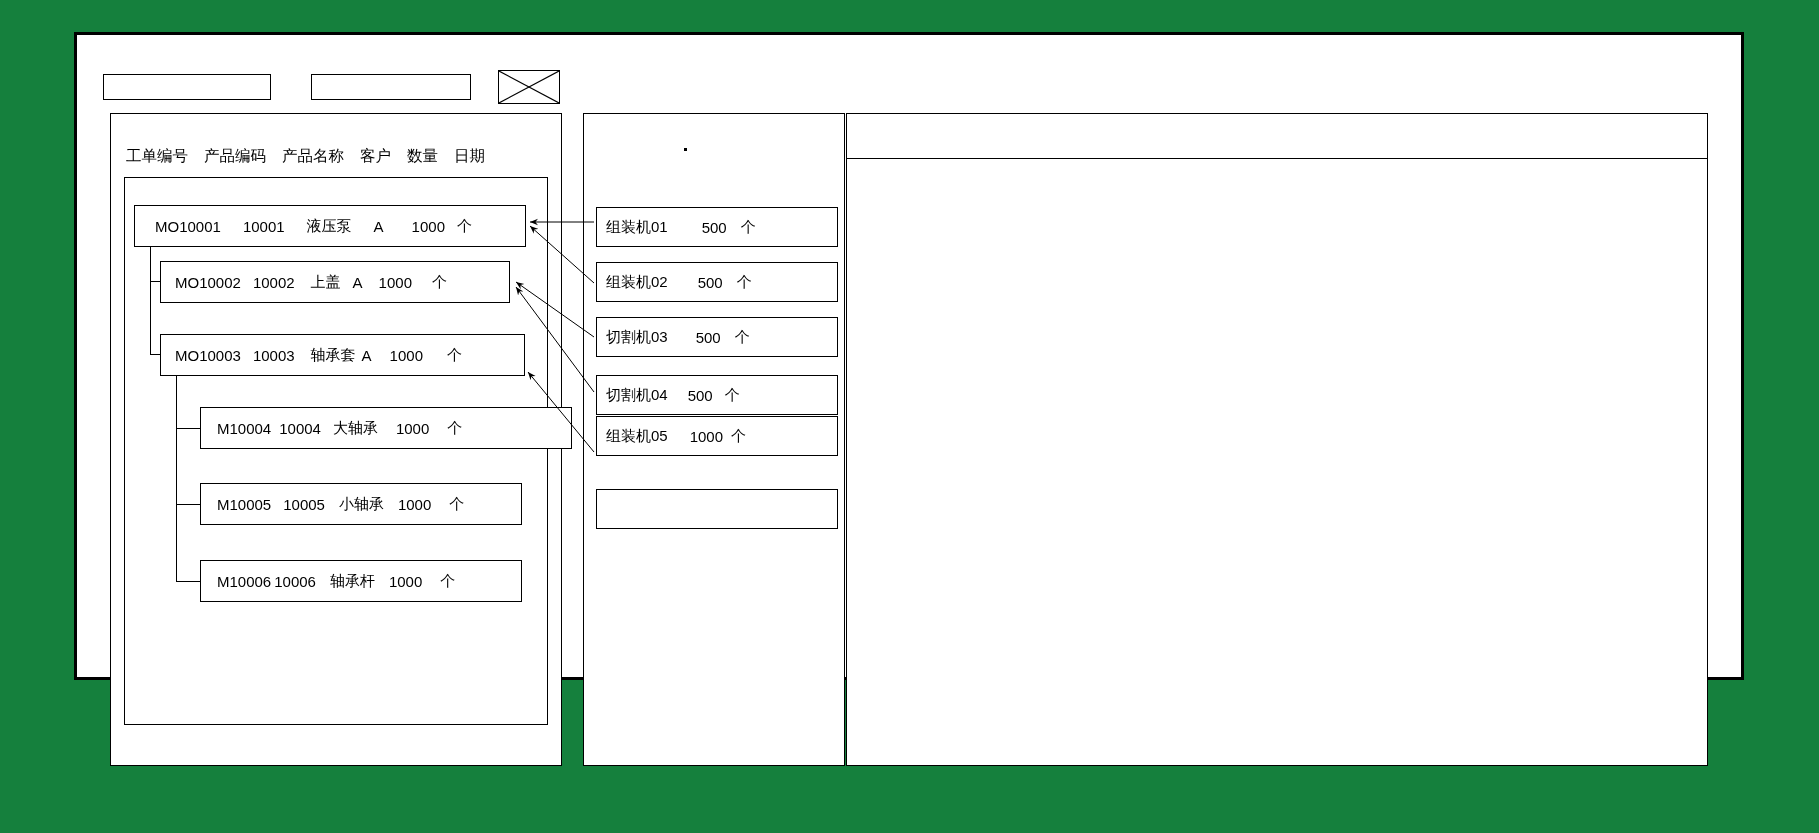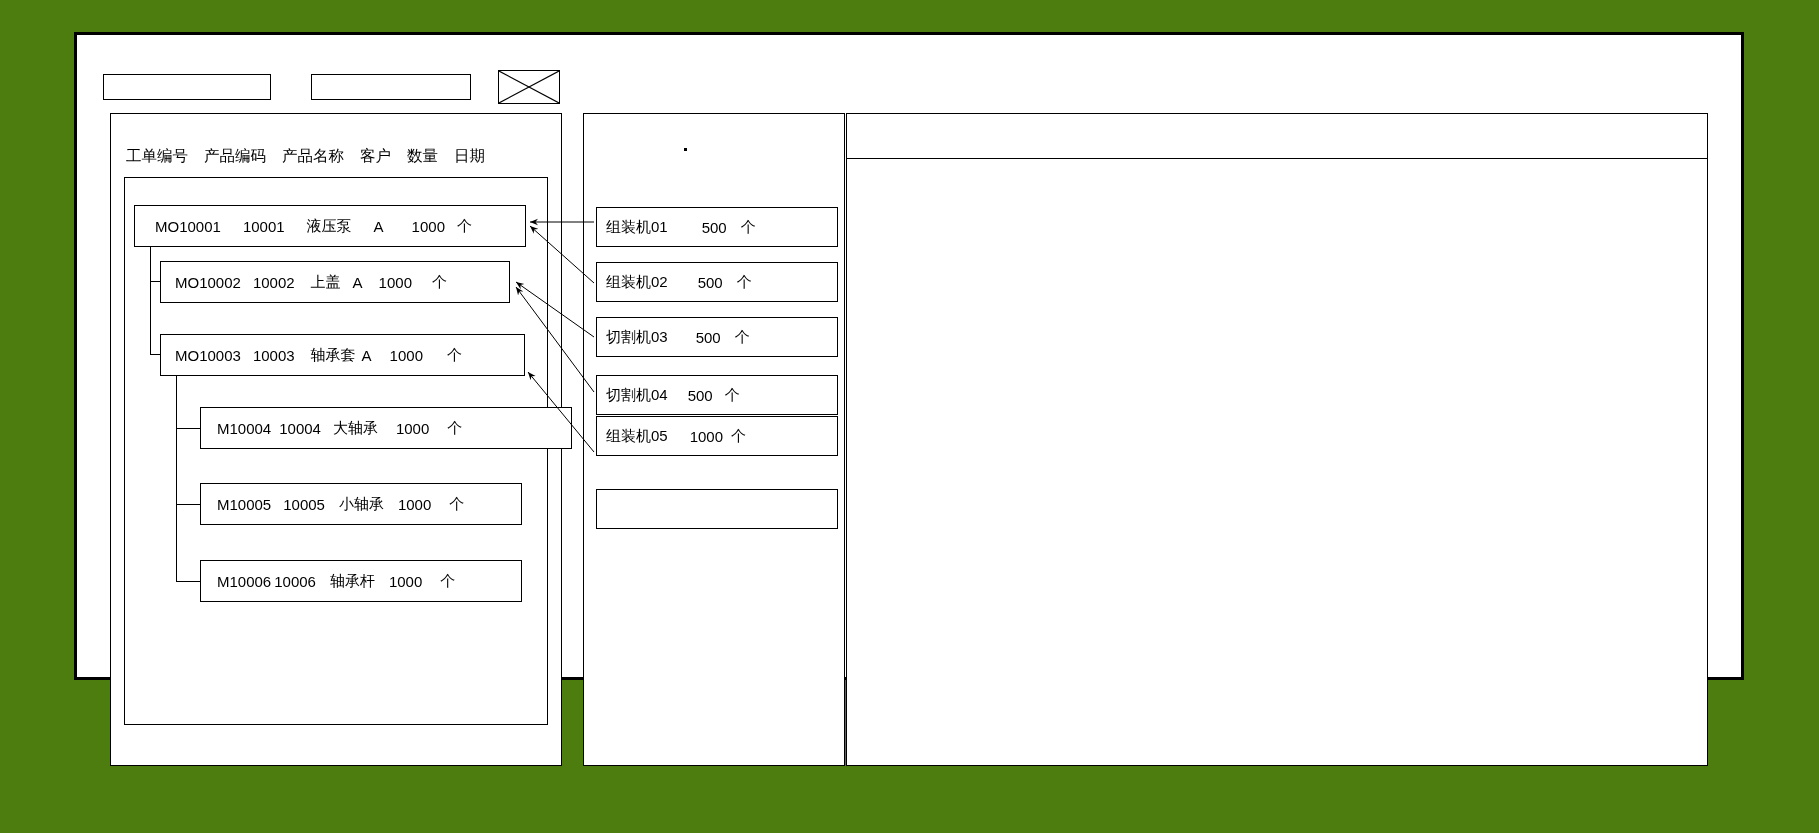--- a/index.html
+++ b/index.html
@@ -5,21 +5,21 @@
   html, body {
     margin: 0;
     padding: 0;
     background: #ffffff;
     font-family: "Liberation Sans", "DejaVu Sans", sans-serif;
   }
   #canvas {
     position: relative;
     width: 1819px;
     height: 833px;
-    background: #4d7c0f;
+    background: #15803d;
     overflow: hidden;
   }
 
   
   .window-frame {
     position: absolute;
     left: 74px;
     top: 32px;
     width: 1670px;
     height: 648px;

